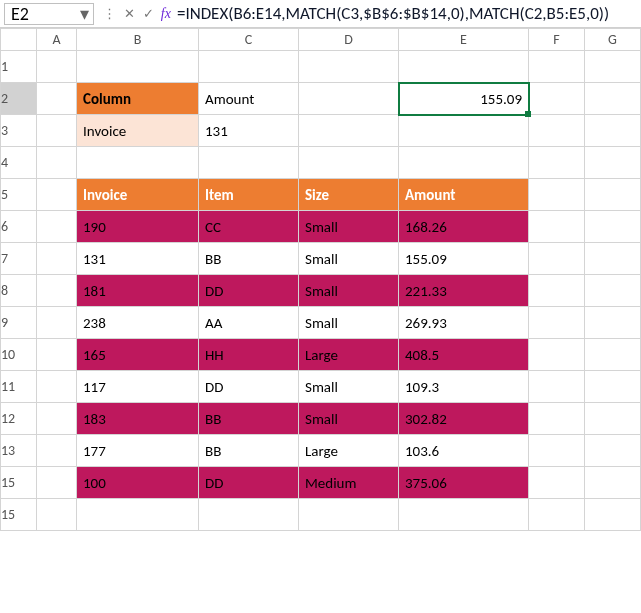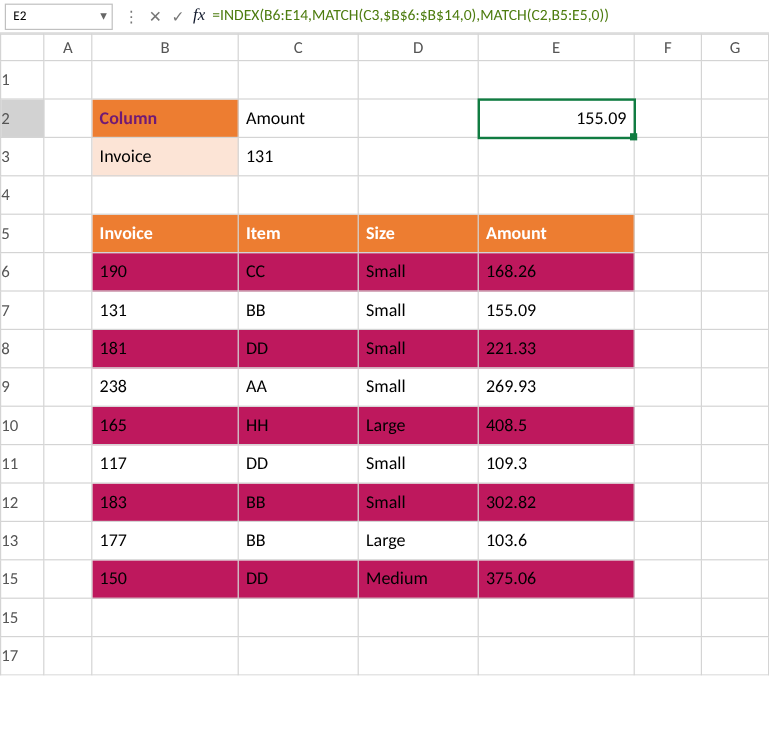--- a/index.html
+++ b/index.html
@@ -21,30 +21,30 @@
   .namebox {
     width: 90px;
     height: 22px;
     margin: 0 4px;
     border: 1px solid #c0c0c0;
     background: #fff;
     display: flex;
     align-items: center;
     justify-content: space-between;
     padding: 0 4px 0 6px;
-    font-size: 11px;
+    font-size: 18px;
   }
   .namebox .chev { color: #666; }
   .fx-btns { display: flex; align-items: center; gap: 2px; margin: 0 2px; color:#777; font-size:13px;}
   .fx-btns span { padding: 0 3px; }
-  .fxlabel { font-style: italic; font-family: "Times New Roman", serif; font-size: 14px; margin: 0 6px 0 2px; color:#0f172a; }
+  .fxlabel { font-style: italic; font-family: "Times New Roman", serif; font-size: 14px; margin: 0 6px 0 2px; color:#6d28d9; }
   .formula {
     flex: 1;
-    font-size: 13px;
-    color: #4d7c0f;
+    font-size: 17px;
+    color: #0f172a;
     white-space: nowrap;
     overflow: hidden;
   }
   .grid-wrap { position: relative; }
   table.sheet {
     border-collapse: collapse;
     table-layout: fixed;
     width: 641px;
   }
   table.sheet th, table.sheet td {
@@ -77,21 +77,21 @@
   .col-B { width: 122px; }
   .col-C { width: 100px; }
   .col-D { width: 100px; }
   .col-E { width: 130px; }
   .col-F { width: 56px; }
   .col-G { width: 56px; }
   .cell-inner { padding: 0 6px; height:100%; display:flex; align-items:center;}
   .right { justify-content: flex-end; }
   .hdr-orange {
     background: #ed7d31;
-    color: #701a75;
+    color: #000000;
     font-weight: bold;
   }
   .lbl-peach {
     background: #fce4d6;
   }
   .stripe {
     background: #be185d;
   }
   .tblhdr {
     background: #ed7d31;
@@ -377,47 +377,37 @@
       <td>
             <div class="cell-inner">103.6</div>
           </td>
       <td></td>
           <td></td>
     </tr>
     <tr>
       <td class="rowhdr">15</td>
       <td></td>
       <td class="stripe">
-            <div class="cell-inner">150</div>
+            <div class="cell-inner">100</div>
           </td>
       <td class="stripe">
             <div class="cell-inner">DD</div>
           </td>
       <td class="stripe">
             <div class="cell-inner">Medium</div>
           </td>
       <td class="stripe">
             <div class="cell-inner">375.06</div>
           </td>
       <td></td>
           <td></td>
     </tr>
 
     <tr>
       <td class="rowhdr">15</td>
-      <td></td>
-          <td></td>
-          <td></td>
-          <td></td>
-          <td></td>
-          <td></td>
-          <td></td>
-    </tr>
-    <tr>
-      <td class="rowhdr">17</td>
       <td></td>
           <td></td>
           <td></td>
           <td></td>
           <td></td>
           <td></td>
           <td></td>
     </tr>
   </tbody>
 </table>

